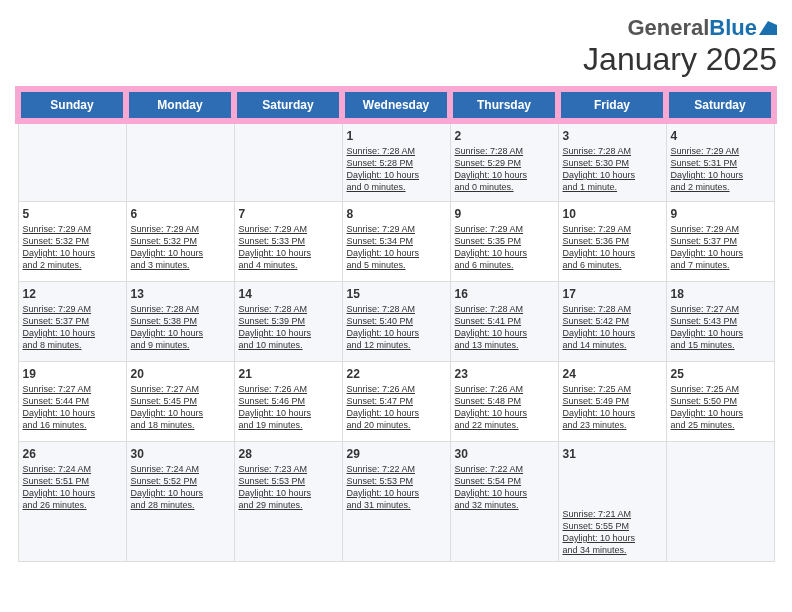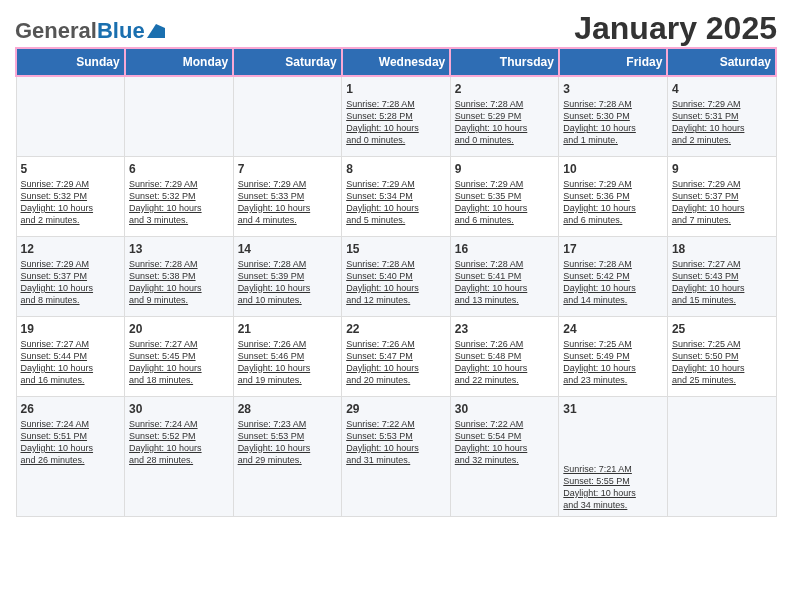--- a/index.html
+++ b/index.html
@@ -9,22 +9,23 @@
       width: 792px;
       min-height: 612px;
     }
     .container {
       width: 792px;
       padding: 10px 15px;
     }
     .header {
       display: flex;
       justify-content: space-between;
-      align-items: center;
-      margin-bottom: 0;
+      align-items: flex-end;
+      margin-bottom: 8px;
+      flex-direction: column;
     }
     .logo {
       display: flex;
       flex-direction: column;
       align-items: flex-start;
       margin-top: 5px;
     }
     .logo-text {
       font-size: 22px;
       font-weight: bold;
@@ -43,41 +44,41 @@
     }
     .logo-top {
       display: flex;
       align-items: center;
     }
     .title-section {
       text-align: right;
     }
     .calendar-title {
       font-size: 32px;
-      font-weight: bold;
+      font-weight: normal;
       color: #333;
     }
     .calendar-subtitle {
       font-size: 14px;
       color: #555;
       margin-top: 2px;
     }
     .calendar-table {
       width: 100%;
       border-collapse: collapse;
       table-layout: fixed;
     }
     .calendar-table thead tr th {
       background-color: #2e6db4;
       color: #fff;
       font-size: 12px;
       font-weight: bold;
       padding: 6px 4px;
-      text-align: right;
-      border: 2px solid #f9a8d4;
+      text-align: center;
+      border: 6px solid #f9a8d4;
     }
     .calendar-table tbody tr td {
       vertical-align: top;
       padding: 5px 4px;
       font-size: 9.5px;
       color: #333;
       border: 1px solid #ddd;
       height: 80px;
       background: #fff;
     }

